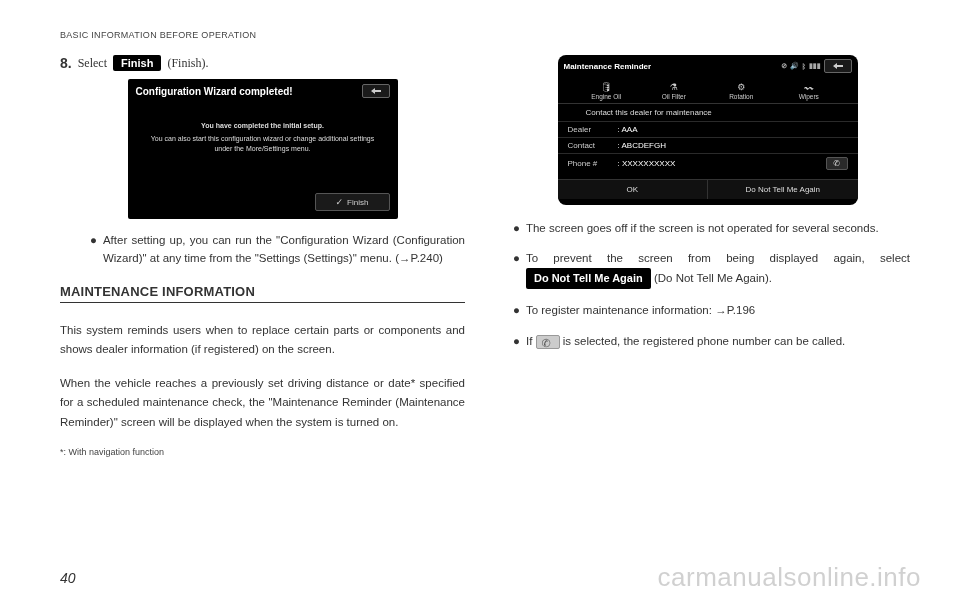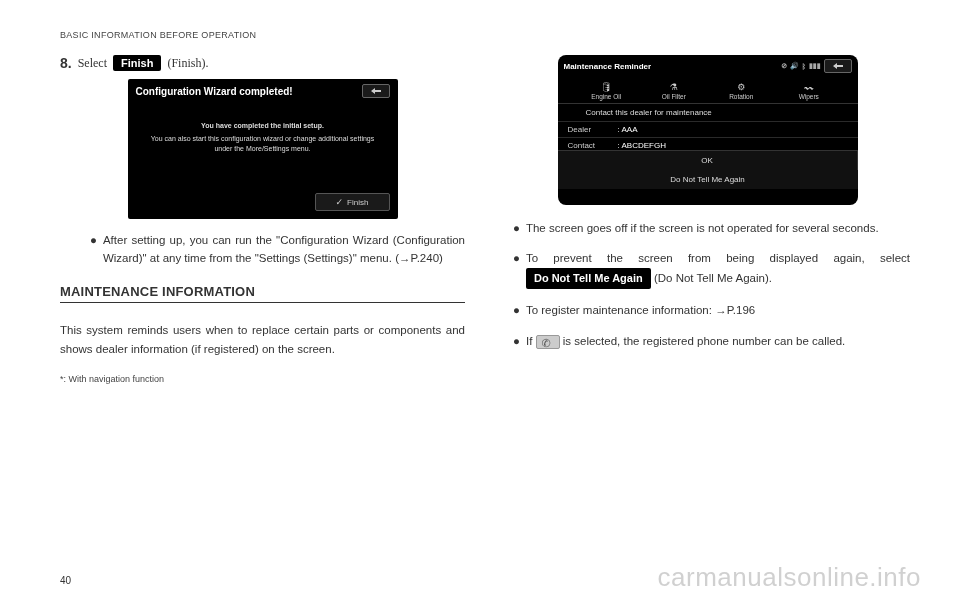--- a/index.html
+++ b/index.html
@@ -145,21 +145,22 @@
     }
     .footnote {
       font-size: 9px;
       color: #444;
       margin-top: 6px;
     }
     .page-num {
       position: absolute;
       bottom: 25px;
       left: 60px;
-      font-size: 10px;
+      font-size: 14px;
+      font-style: italic;
     }
     .watermark {
       position: absolute;
       bottom: 18px;
       right: 39px;
       font-size: 26px;
       color: rgba(120,120,120,0.35);
       font-family: Arial, sans-serif;
       letter-spacing: 0.5px;
     }
@@ -245,24 +246,23 @@
       border-radius: 2px;
       display: flex;
       align-items: center;
       justify-content: center;
       font-size: 8px;
     }
     .ss2-footer {
       display: flex;
       border-top: 1px solid #333;
       position: absolute;
-      bottom: 16px;
+      bottom: 6px;
       left: 0;
       right: 0;
-      flex-direction: column;
     }
     .ss2-footer-btn {
       flex: 1;
       text-align: center;
       padding: 5px;
       font-size: 8px;
       color: #ddd;
       border-right: 1px solid #333;
       background: #111;
     }
@@ -334,20 +334,21 @@
     <div class="bullet-block">
       <div class="bullet-item">
         <span class="bullet-dot">●</span>
         <span>After setting up, you can run the "Configuration Wizard (Configuration Wizard)" at any time from the "Settings (Settings)" menu. (→P.240)</span>
       </div>
     </div>
 
     <div class="section-heading">MAINTENANCE INFORMATION</div>
 
     <div class="body-para">This system reminds users when to replace certain parts or components and shows dealer information (if registered) on the screen.</div>
+    <div class="body-para">When the vehicle reaches a previously set driving distance or date* specified for a scheduled maintenance check, the "Maintenance Reminder (Maintenance Reminder)" screen will be displayed when the system is turned on.</div>
     <div class="footnote">*:   With navigation function</div>
   </div>
 
   <div class="col">
     <div class="ss2">
       <div class="ss2-header">
         <span>Maintenance Reminder</span>
         <div class="ss2-status">
           <span>⊘</span>
           <span>🔊</span>

